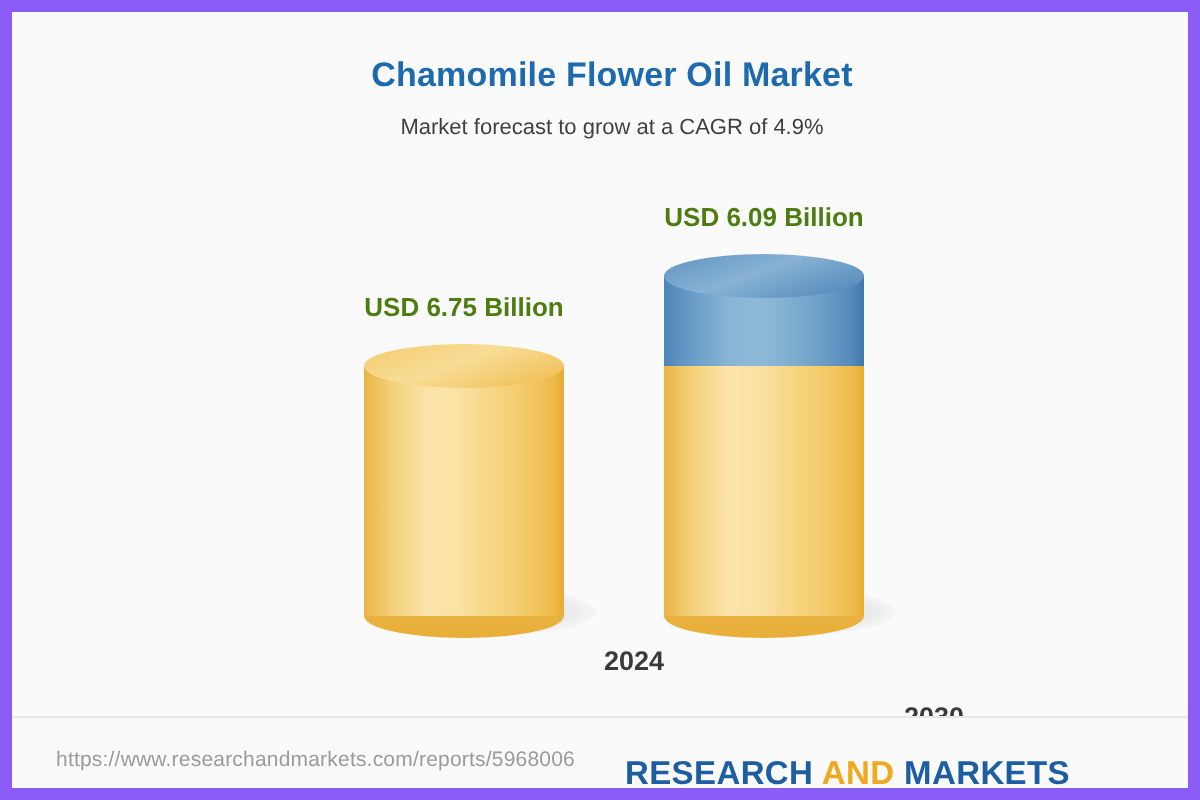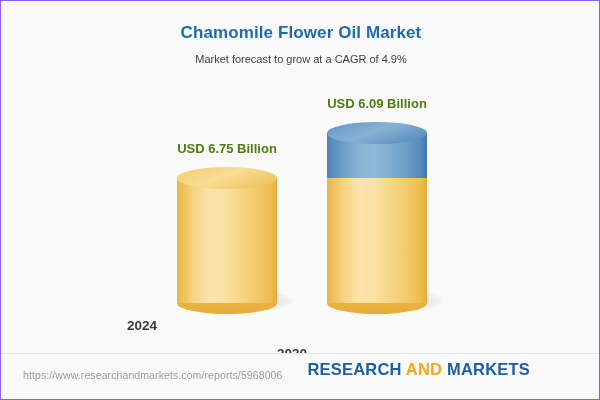--- a/index.html
+++ b/index.html
@@ -6,21 +6,21 @@
     margin: 0;
     padding: 0;
     background: #ffffff;
   }
   #canvas {
     position: relative;
     width: 600px;
     height: 400px;
     box-sizing: border-box;
     background: #fafafa;
-    border: 1px solid #8b5cf6;
+    border: 6px solid #8b5cf6;
     overflow: hidden;
     font-family: "Liberation Sans", sans-serif;
   }
 
   
   #chart-title {
     position: absolute;
     top: 22px;
     left: 0;
     width: 600px;
@@ -60,21 +60,21 @@
     font-size: 13px;
     font-weight: bold;
     color: #4d7c0f;
     white-space: nowrap;
   }
 
   .cat-label {
     position: absolute;
     width: 200px;
     left: -50px;
-    text-align: left;
+    text-align: right;
     font-size: 13.5px;
     font-weight: bold;
     color: #3a3a3a;
   }
 
   
   .cyl {
     position: absolute;
     left: 0;
   }
@@ -155,21 +155,21 @@
     position: absolute;
     left: 22px;
     top: 15px;
     font-size: 10.5px;
     color: #9b9b9b;
     letter-spacing: 0.1px;
   }
   #logo {
     position: absolute;
     right: 16px;
-    top: 6px;
+    top: 19px;
     text-align: right;
   }
   #logo-word {
     font-size: 16.5px;
     font-weight: bold;
     letter-spacing: 0.2px;
     color: #1d5ea3;
     white-space: nowrap;
   }
   #logo-word .and { color: #f0a91e; }

